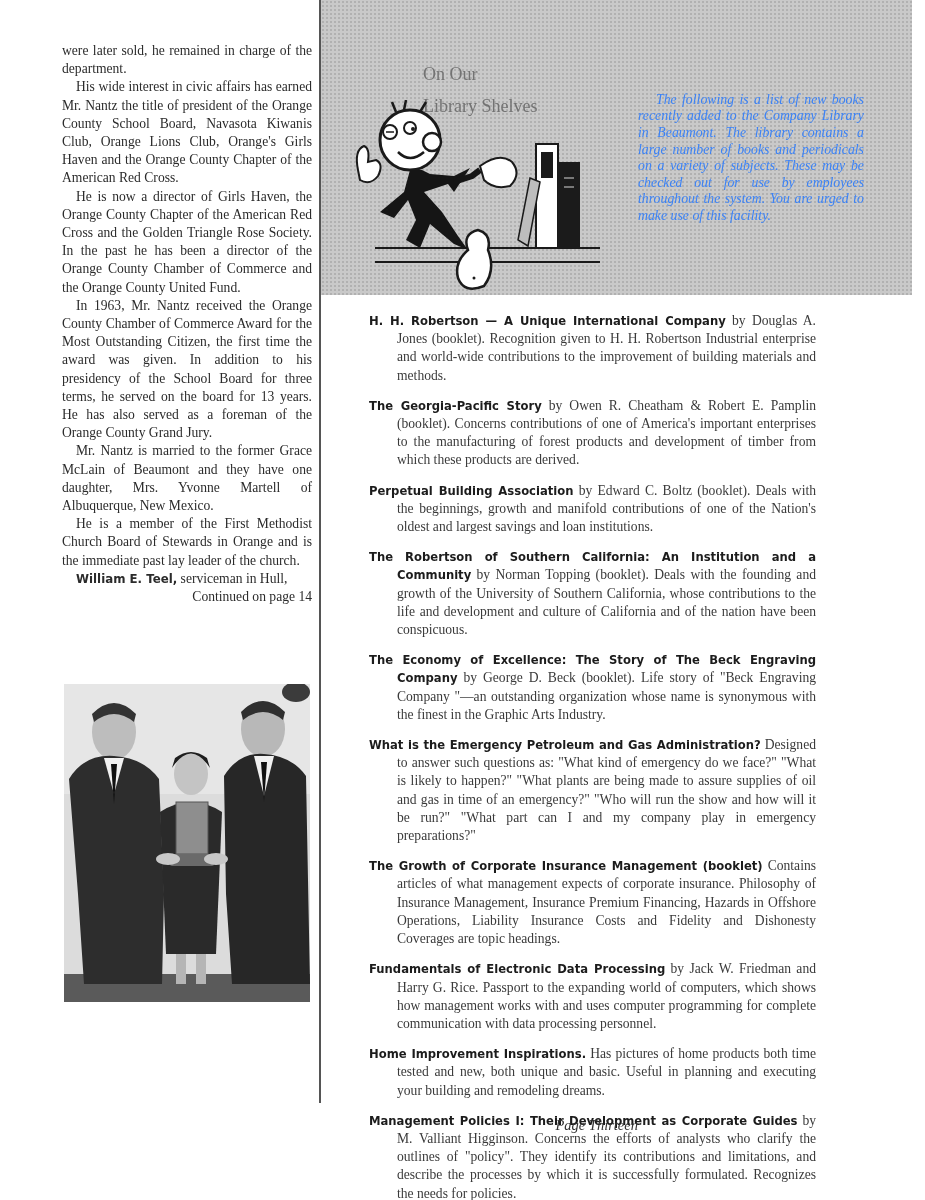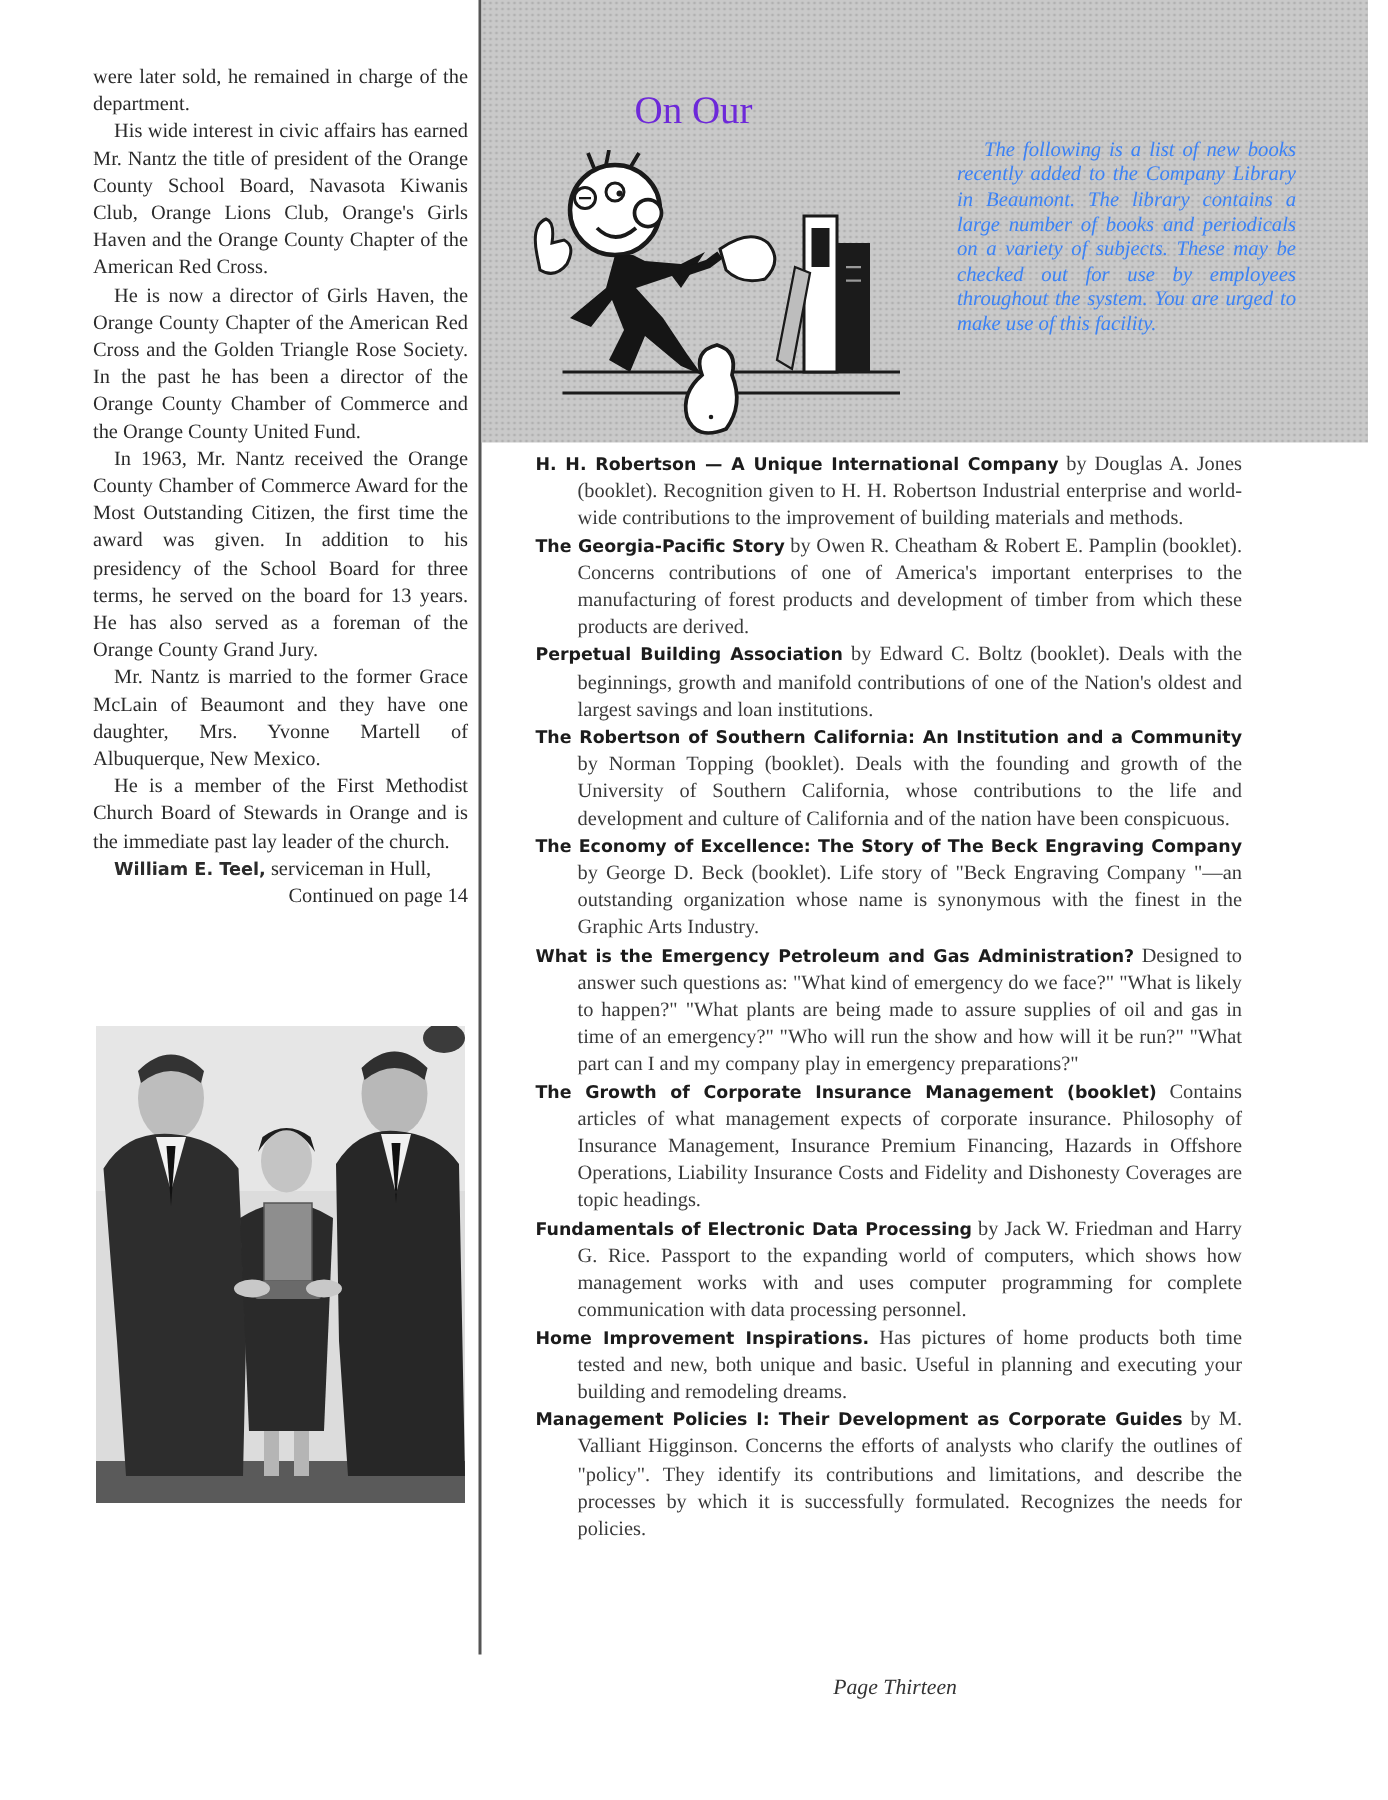--- a/index.html
+++ b/index.html
@@ -39,40 +39,40 @@
 
     
     .header-box {
       position: absolute; left: 321px; top: 0; width: 591px; height: 295px;
       background-color: #c9c9c9;
       background-image: radial-gradient(#b1b1b1 0.9px, transparent 1.1px);
       background-size: 4px 4px;
     }
     .header-title {
       position: absolute; left: 423px; top: 58px;
-      font-family: "Liberation Serif", serif; font-size: 26px; line-height: 32px; color: #6d28d9;
+      font-family: "Liberation Serif", serif; font-size: 18px; line-height: 32px; color: #737373;
     }
     .header-title div { white-space: nowrap; }
     .header-title .t2 { margin-left: 0; }
     .mascot { position: absolute; left: 350px; top: 100px; width: 260px; height: 195px; }
 
     .intro {
       position: absolute; left: 638px; top: 78px; width: 226px;
       font-family: "Liberation Serif", serif; font-style: italic; font-size: 13.8px; line-height: 16.6px;
       text-align: justify; color: #3b82f6; text-indent: 18px;
     }
 
     
     .book-list {
       position: absolute; left: 357px; top: 300px; width: 471px;
       font-family: "Liberation Serif", serif; font-size: 13.6px; line-height: 18.2px;
       color: #3a3a3a; margin: 0; padding: 0; list-style: none;
     }
     .book-list li {
-      text-align: justify; padding-left: 28px; text-indent: -28px; margin: 0;
+      text-align: justify; padding-left: 28px; text-indent: -28px; margin: 12px;
     }
     .book-list .title {
       font-family: "DejaVu Sans", sans-serif; font-weight: bold; font-size: 11.6px; color: #1c1c1c;
     }
 
     .page-number {
       position: absolute; right: 97px; top: 1117px;
       font-family: "Liberation Serif", serif; font-style: italic; font-size: 14.5px; color: #333; margin-left: 44px;
     }
   </style>
@@ -124,20 +124,21 @@
       <ellipse cx="104" cy="175" rx="12" ry="6" fill="#c8c8c8"></ellipse>
       <ellipse cx="152" cy="175" rx="12" ry="6" fill="#c8c8c8"></ellipse>
     </svg>
   </div>
 
 
   <div class="header-box"></div>
 
   <div class="header-title">
     <div class="t1">On Our</div>
+    <div class="t2">Library Shelves</div>
   </div>
 
   <svg class="mascot" viewBox="0 0 260 195">
 
     <line x1="25" y1="148" x2="250" y2="148" stroke="#1a1a1a" stroke-width="2"></line>
     <line x1="25" y1="162" x2="250" y2="162" stroke="#1a1a1a" stroke-width="2"></line>
 
     <rect x="186" y="44" width="22" height="104" fill="#ffffff" stroke="#1a1a1a" stroke-width="2"></rect>
     <rect x="191" y="52" width="12" height="26" fill="#1a1a1a"></rect>
     <rect x="208" y="62" width="22" height="86" fill="#1b1b1b"></rect>

